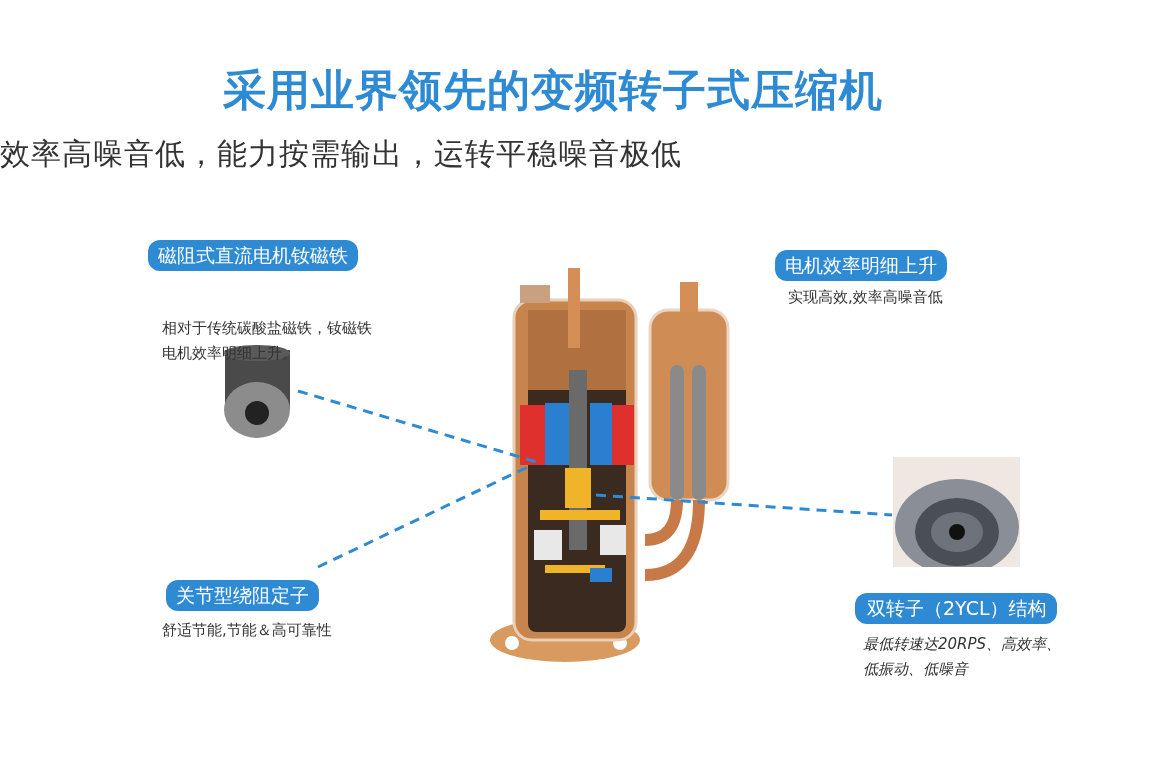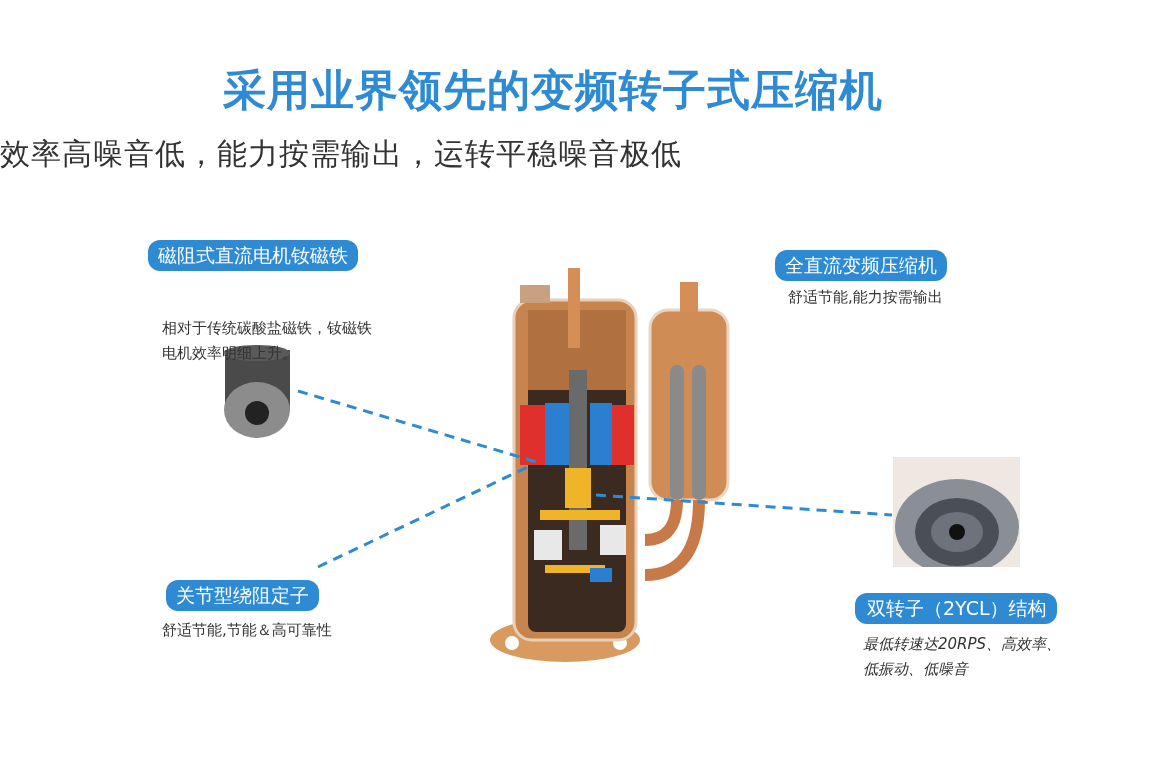--- a/index.html
+++ b/index.html
@@ -69,23 +69,23 @@
   <ellipse cx="64" cy="75" rx="26" ry="20" fill="#6e727a"></ellipse>
   <circle cx="64" cy="75" r="8" fill="#111"></circle>
 </svg>
 
 <div class="tag" style="left:148px;top:240px;">磁阻式直流电机钕磁铁</div>
 <div class="desc" style="left:162px;top:276px;margin-top:40px;">
   <div>相对于传统碳酸盐磁铁，钕磁铁</div>
   <div>电机效率明细上升。</div>
 </div>
 
-<div class="tag" style="left:775px;top:250px;">全直流变频压缩机</div>
+<div class="tag" style="left:775px;top:250px;">电机效率明细上升</div>
 <div class="desc" style="left:788px;top:285px;">
-  <div>舒适节能,能力按需输出</div>
+  <div>实现高效,效率高噪音低</div>
 </div>
 
 <div class="tag" style="left:166px;top:580px;">关节型绕阻定子</div>
 <div class="desc" style="left:162px;top:618px;">
   <div>舒适节能,节能＆高可靠性</div>
 </div>
 
 <div class="tag" style="left:855px;top:593px;padding-left:12px;">双转子（2YCL）结构</div>
 <div class="desc" style="left:863px;top:632px;font-style:italic;">
   <div>最低转速达20RPS、高效率、</div>

